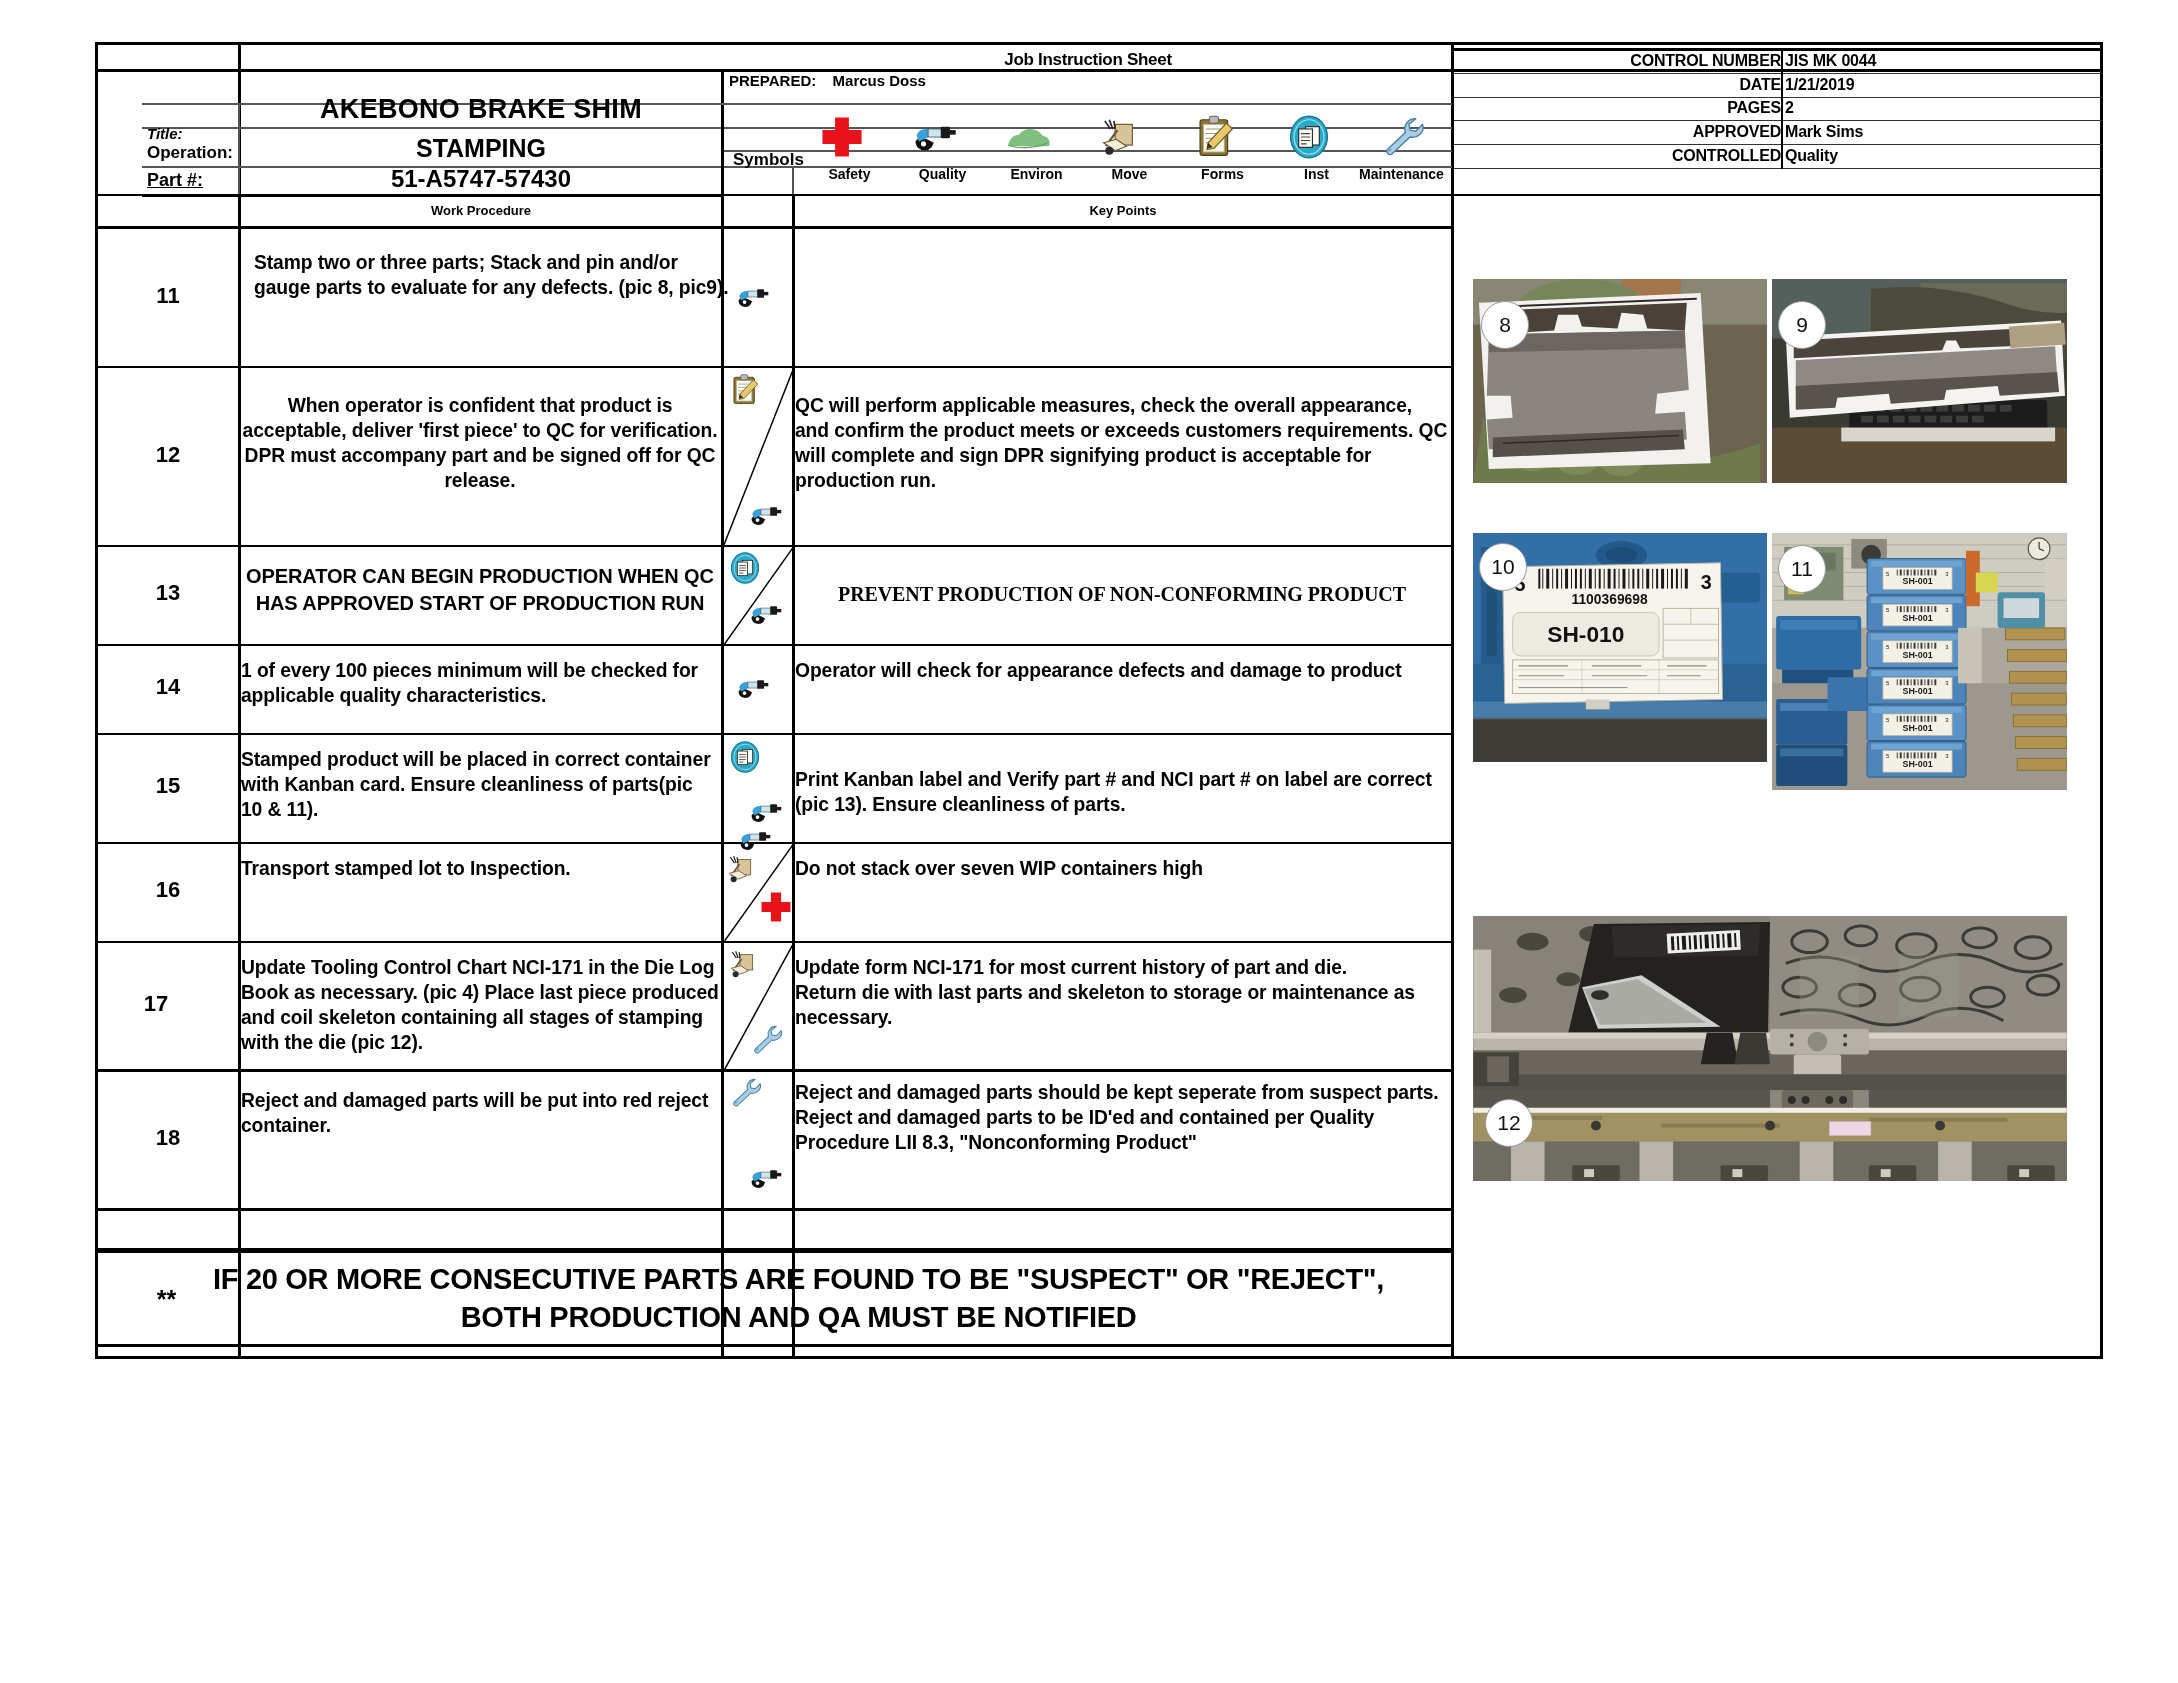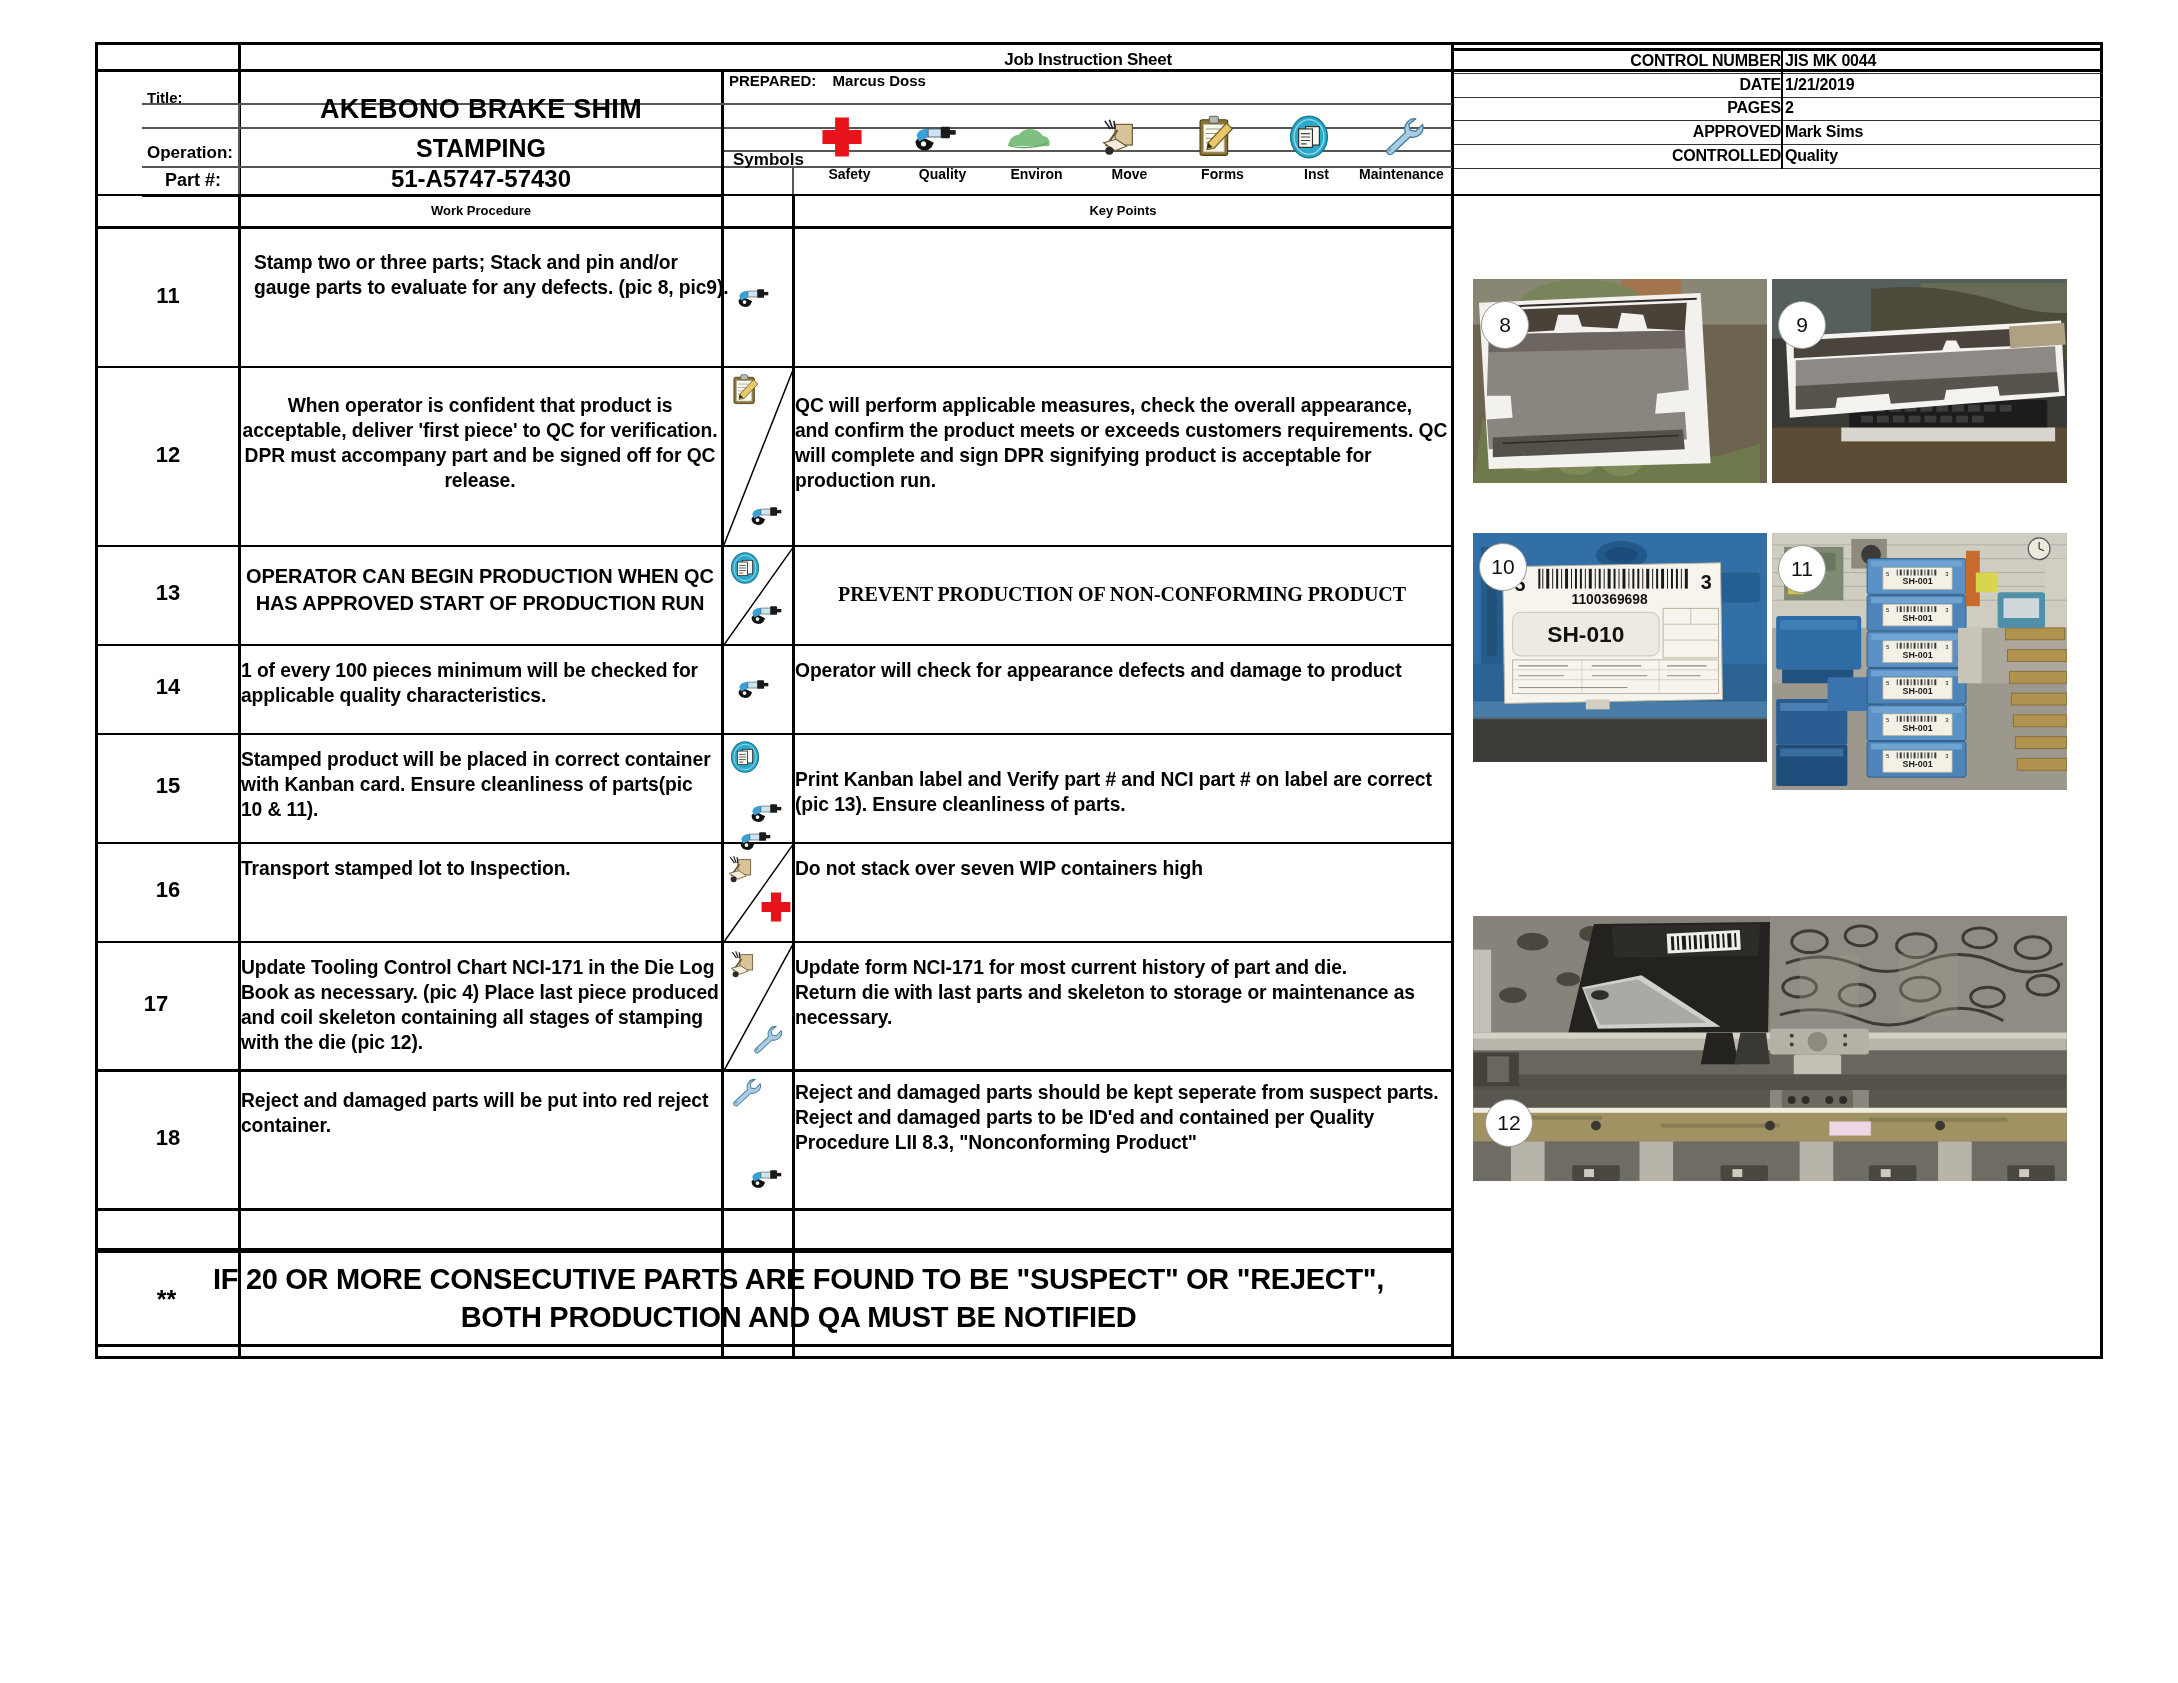--- a/index.html
+++ b/index.html
@@ -92,27 +92,27 @@
 
   <div class="vr thin" style="left:238px;top:103px;width:2px;height:91px;"></div>
 
   <div class="hr thin" style="left:724px;top:103px;width:728px;height:2px;"></div>
   <div class="hr thin" style="left:724px;top:127px;width:728px;height:2px;"></div>
   <div class="hr thin" style="left:724px;top:150px;width:728px;height:2px;"></div>
   <div class="hr thin" style="left:724px;top:166px;width:728px;height:2px;"></div>
   <div class="hr thin" style="left:792px;top:166px;width:659px;height:0px;"></div>
   <div class="vr thin" style="left:792px;top:166px;width:2px;height:28px;"></div>
 
-  <div class="lbl-small" style="position:absolute;left:147px;top:89px;">Title:</div>
+  <div class="lbl-small" style="position:absolute;left:147px;top:125px;font-style:italic;">Title:</div>
   <div class="big-title" style="position:absolute;left:241px;top:94px;width:480px;">AKEBONO BRAKE SHIM</div>
 
   <div class="lbl-small" style="position:absolute;left:147px;top:143px;font-size:17px;">Operation:</div>
   <div class="op-title" style="position:absolute;left:241px;top:134px;width:480px;">STAMPING</div>
 
-  <div class="lbl-small" style="position:absolute;left:165px;top:170px;font-size:18px;">Part #:</div>
+  <div class="lbl-small" style="position:absolute;left:147px;top:170px;font-size:18px;text-decoration:underline;">Part #:</div>
   <div class="pn-title" style="position:absolute;left:241px;top:165px;width:480px;">51-A5747-57430</div>
 
   <div class="jis-title" style="position:absolute;left:724px;top:50px;width:728px;">Job Instruction Sheet</div>
 
   <div style="position:absolute;left:729px;top:72px;" class="prepared">
     <span>PREPARED:</span>
     <span style="display:inline-block;width:8px;"></span>
     <span>Marcus Doss</span>
   </div>
 

